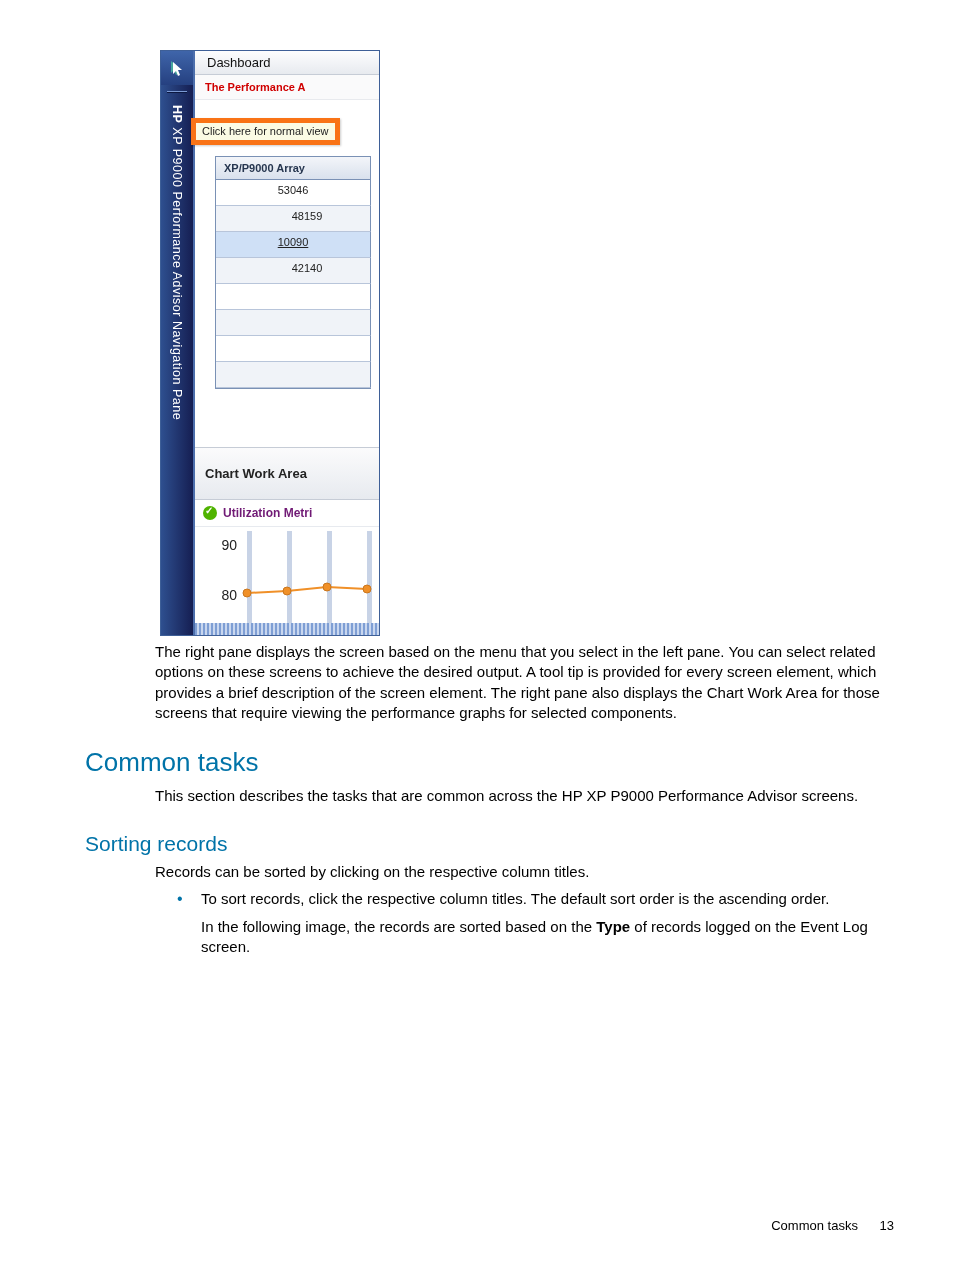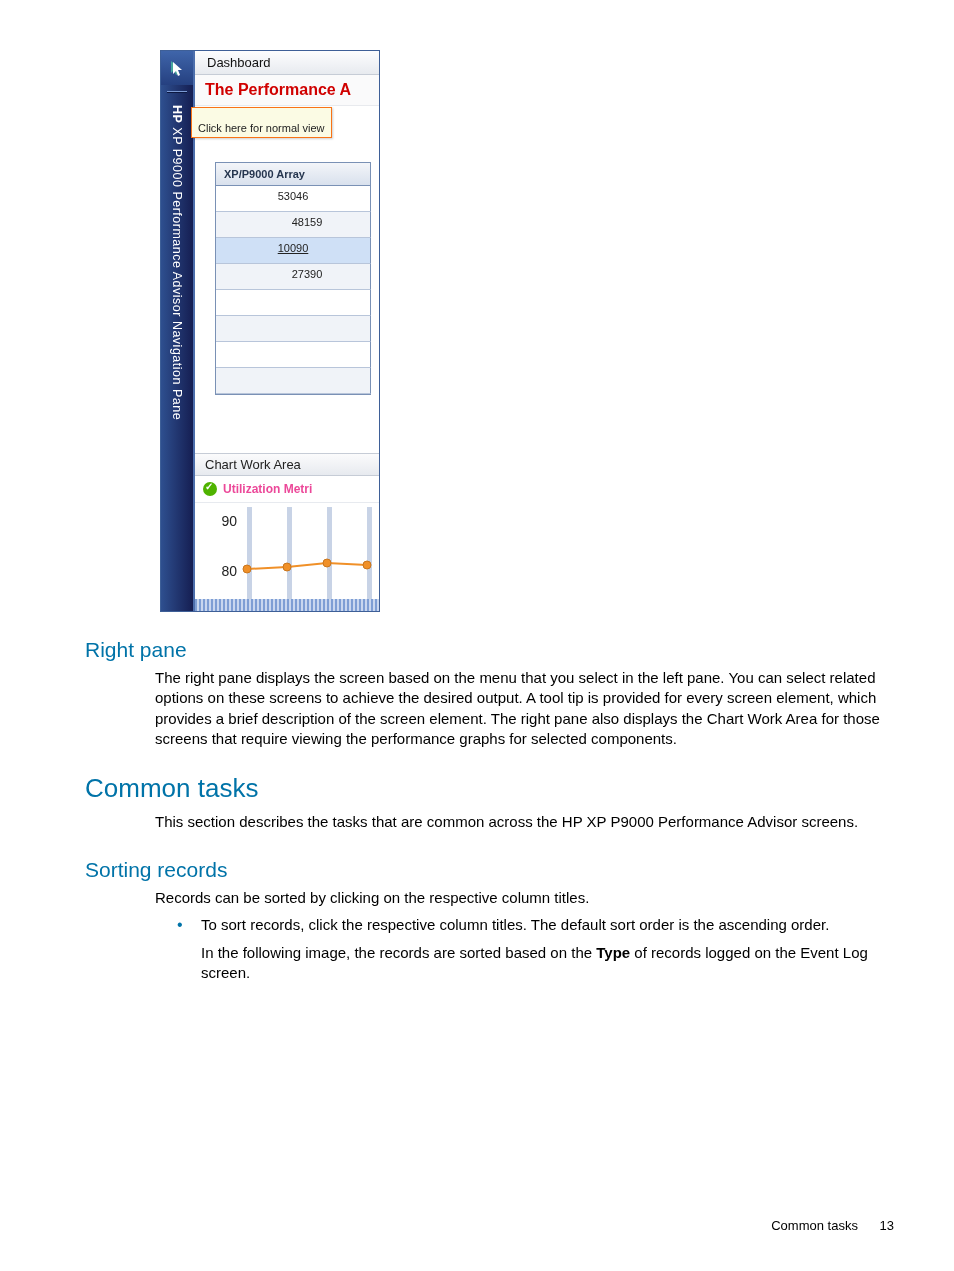--- a/index.html
+++ b/index.html
@@ -70,39 +70,39 @@
   .dash-title {
     background: linear-gradient(#fdfdfe,#e7eaef);
     border-bottom: 1px solid #c6ccd6;
     padding: 4px 8px 4px 12px;
     font-size: 13px;
     color: #111;
   }
   .subheader-red {
     color: #d00000;
     font-weight: bold;
-    font-size: 16px;
+    font-size: 11px;
     padding: 6px 10px;
     background: #fafafb;
     border-bottom: 1px solid #e8eaee;
     white-space: nowrap;
     overflow: hidden;
   }
   .tooltip-row {
     position: relative;
     height: 28px;
   }
   .tooltip-box {
     position: absolute;
     left: -4px;
-    top: 1px;
+    top: 18px;
     background: #fbfbe4;
-    border: 1px solid #f97316;
+    border: 5px solid #f97316;
     font-size: 11px;
-    padding: 14px 6px 3px 6px;
+    padding: 2px 6px 3px 6px;
     color: #222;
     white-space: nowrap;
     box-shadow: 1px 1px 2px rgba(0,0,0,.2);
   }
   .spacer1 { height: 28px; }
   .grid {
     margin: 0 8px 0 20px;
     border: 1px solid #7a91b5;
     border-right: none;
     font-size: 11px;
@@ -124,34 +124,35 @@
     text-align: center;
     height: 17px;
   }
   .gr.alt { background: #f0f3f8; padding-left: 36px; }
   .gr.hl  { background: #cfe0f6; text-decoration: underline; }
   .spacer2 { height: 58px; }
   .cwa-title {
     background: linear-gradient(#fbfbfc,#e7eaef);
     border-top: 1px solid #c6ccd6;
     border-bottom: 1px solid #c6ccd6;
-    padding: 3px 10px;
+    padding: 18px 10px;
     font-size: 13px;
     color: #222;
     white-space: nowrap;
+    font-weight: bold;
   }
   .metric-row {
     display: flex;
     align-items: center;
     gap: 6px;
     padding: 6px 8px 6px 8px;
     border-bottom: 1px solid #e7eaef;
     font-size: 12px;
     font-weight: bold;
-    color: #ec4899;
+    color: #701a75;
     white-space: nowrap;
     overflow: hidden;
   }
   .ok-icon {
     width: 14px; height: 14px; border-radius: 50%;
     background: #4fb300; position: relative; flex: none;
   }
   .ok-icon::after {
     content: "✓"; color: #fff; font-size: 10px; position: absolute;
     left: 2px; top: -1px;
@@ -269,21 +270,21 @@
       <div class="tooltip-row">
         <div class="tooltip-box">Click here for normal view</div>
       </div>
       <div class="spacer1"></div>
 
       <div class="grid">
         <div class="gh">XP/P9000 Array</div>
         <div class="gr">53046</div>
         <div class="gr alt">48159</div>
         <div class="gr hl">10090</div>
-        <div class="gr alt">27390</div>
+        <div class="gr alt">42140</div>
         <div class="gr"></div>
         <div class="gr alt"></div>
         <div class="gr"></div>
         <div class="gr alt"></div>
       </div>
 
       <div class="spacer2"></div>
 
       <div class="cwa-title">Chart Work Area</div>
       <div class="metric-row">
@@ -303,21 +304,20 @@
         </svg>
         <div class="chart-dot" style="left:30px;top:62px"></div>
         <div class="chart-dot" style="left:70px;top:60px"></div>
         <div class="chart-dot" style="left:110px;top:56px"></div>
         <div class="chart-dot" style="left:150px;top:58px"></div>
       </div>
       <div class="grip"></div>
     </div>
   </div>
 
-  <div class="h3">Right pane</div>
   <p class="para">The right pane displays the screen based on the menu that you select in the left pane. You can select related options on these screens to achieve the desired output. A tool tip is provided for every screen element, which provides a brief description of the screen element. The right pane also displays the Chart Work Area for those screens that require viewing the performance graphs for selected components.</p>
 
   <div class="h2">Common tasks</div>
   <p class="para">This section describes the tasks that are common across the HP XP P9000 Performance Advisor screens.</p>
 
   <div class="h3">Sorting records</div>
   <p class="para">Records can be sorted by clicking on the respective column titles.</p>
 
   <ul class="doc">
     <li>

